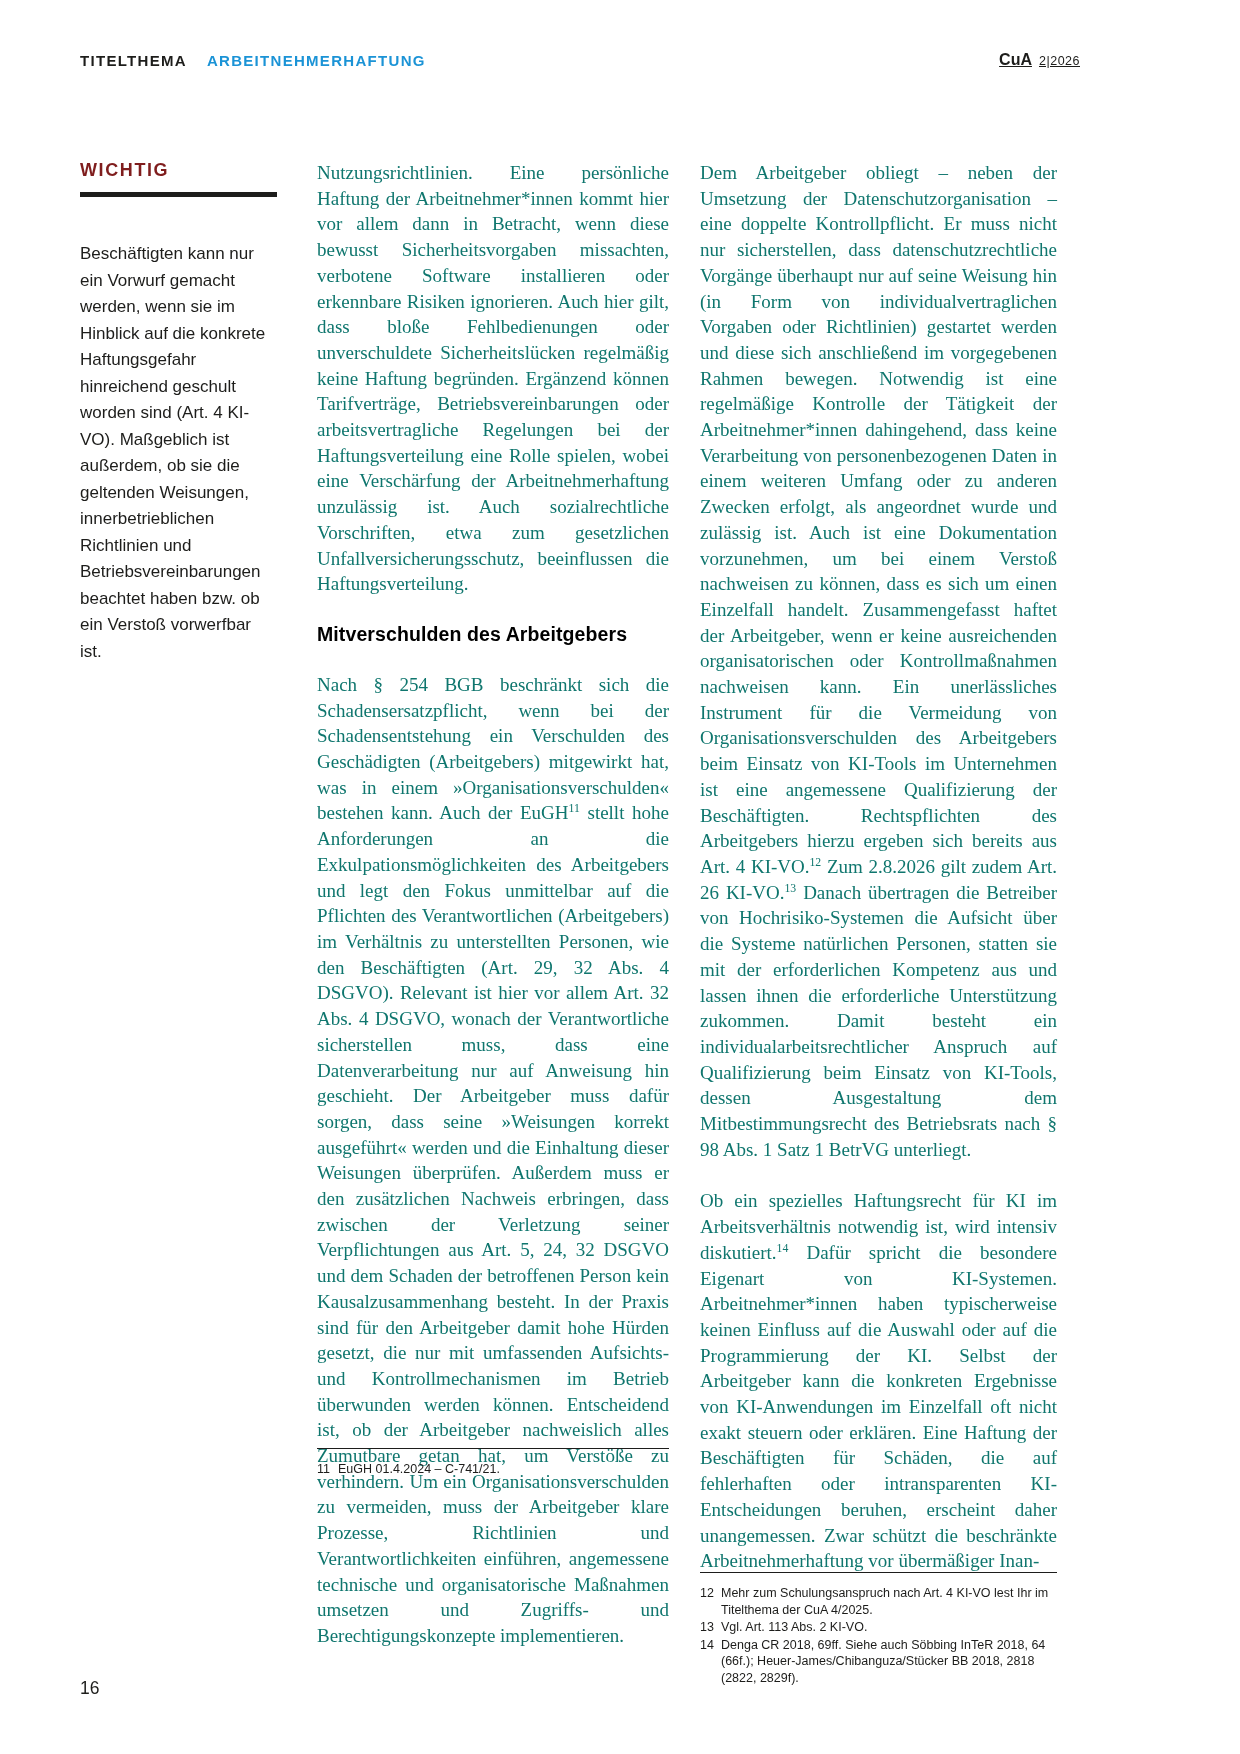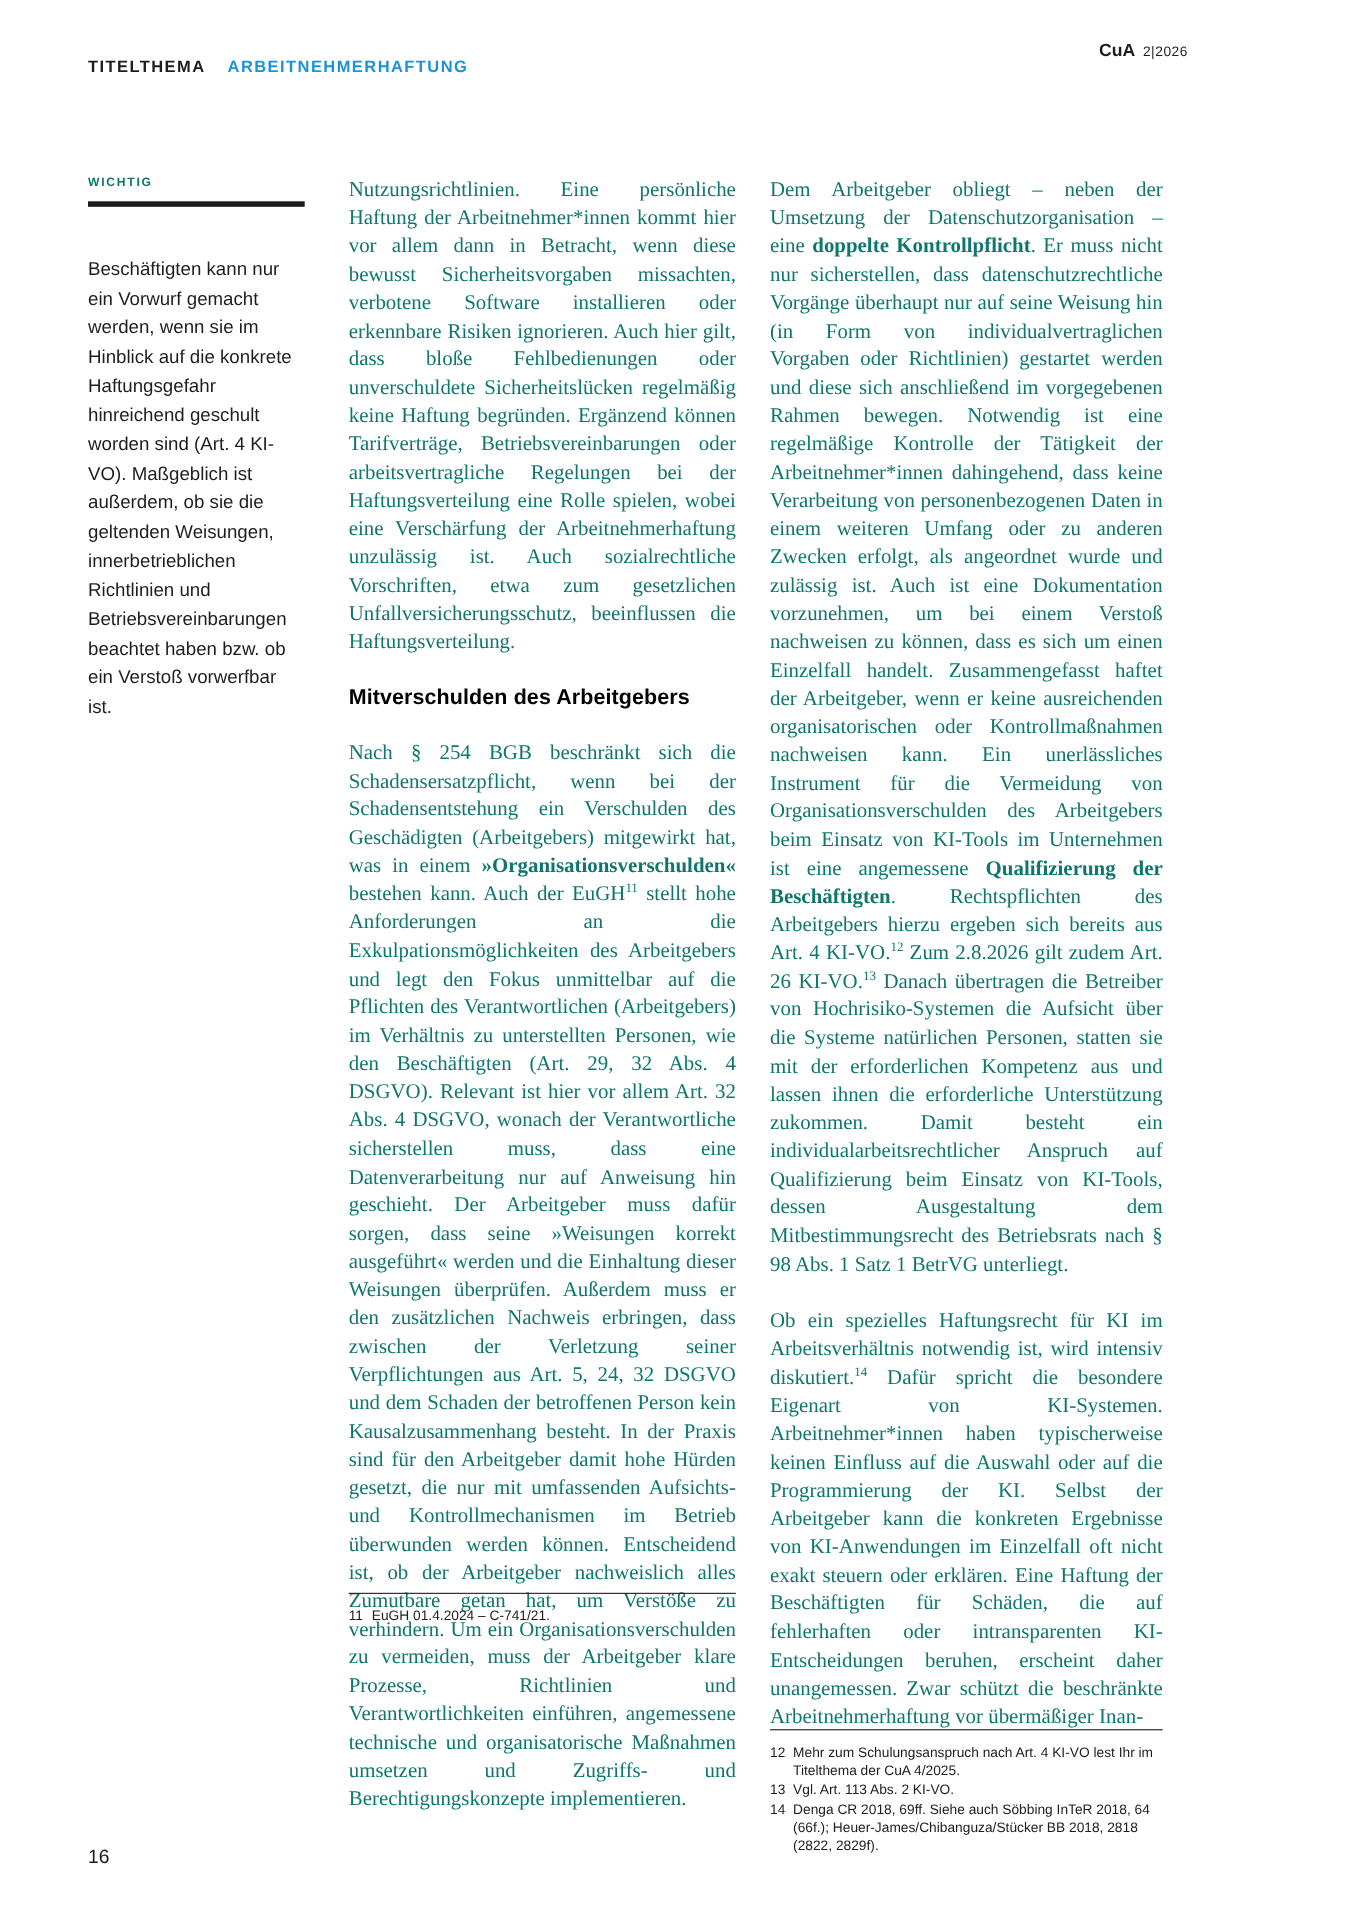--- a/index.html
+++ b/index.html
@@ -14,46 +14,46 @@
   
   .pagehead-left{position:absolute;left:80px;top:52px;white-space:nowrap;}
   .kicker{
     font-family:"Liberation Sans",sans-serif;font-weight:bold;font-size:15px;
     letter-spacing:1.3px;color:#1d1d1b;
   }
   .topic{
     font-family:"Liberation Sans",sans-serif;font-weight:bold;font-size:15px;
     letter-spacing:1.3px;color:#1b93d6;margin-left:20px;
   }
-  .pagehead-right{position:absolute;right:160px;top:38px;white-space:nowrap;}
+  .pagehead-right{position:absolute;right:160px;top:51px;white-space:nowrap;text-decoration:underline;}
   .journal{font-family:"Liberation Sans",sans-serif;font-weight:bold;font-size:16px;}
   .issue{font-family:"Liberation Sans",sans-serif;font-size:12.5px;margin-left:7px;letter-spacing:0.5px;}
 
   
   .sidebar{position:absolute;left:80px;top:160px;width:197px;}
   .sidebar-title{
-    font-family:"Liberation Sans",sans-serif;font-weight:bold;font-size:11px;
-    letter-spacing:1.6px;color:#0f766e;
+    font-family:"Liberation Sans",sans-serif;font-weight:bold;font-size:18px;
+    letter-spacing:1.6px;color:#7f1d1d;
   }
   .sidebar-rule{height:5px;background:#1d1d1b;margin-top:11px;margin-bottom:44px;}
   .sidebar-body{
     font-family:"Liberation Sans",sans-serif;font-size:17px;line-height:26.5px;
     color:#1d1d1b;margin:0;
   }
 
   
   .col{position:absolute;top:160px;}
   .col1{left:317px;width:352px;}
   .col2{left:700px;width:357px;}
   .body{
     font-family:"Liberation Serif",serif;font-size:19px;line-height:25.7px;
     text-align:justify;color:#0f766e;margin:0 0 26px 0;
   }
   .body sup{font-size:0.62em;line-height:0;}
-  .b{font-weight:bold;}
+  .b{font-weight:normal;}
   .subhead{
     font-family:"Liberation Sans",sans-serif;font-weight:bold;font-size:19.5px;
     color:#000000;margin:0 0 26px 0;letter-spacing:0.1px;
   }
 
   
   .footnotes{position:absolute;}
   .fn1{left:317px;top:1448px;width:352px;}
   .fn2{left:700px;top:1572px;width:357px;}
   .fn-rule{border-top:1.5px solid #1d1d1b;margin-bottom:12px;}

